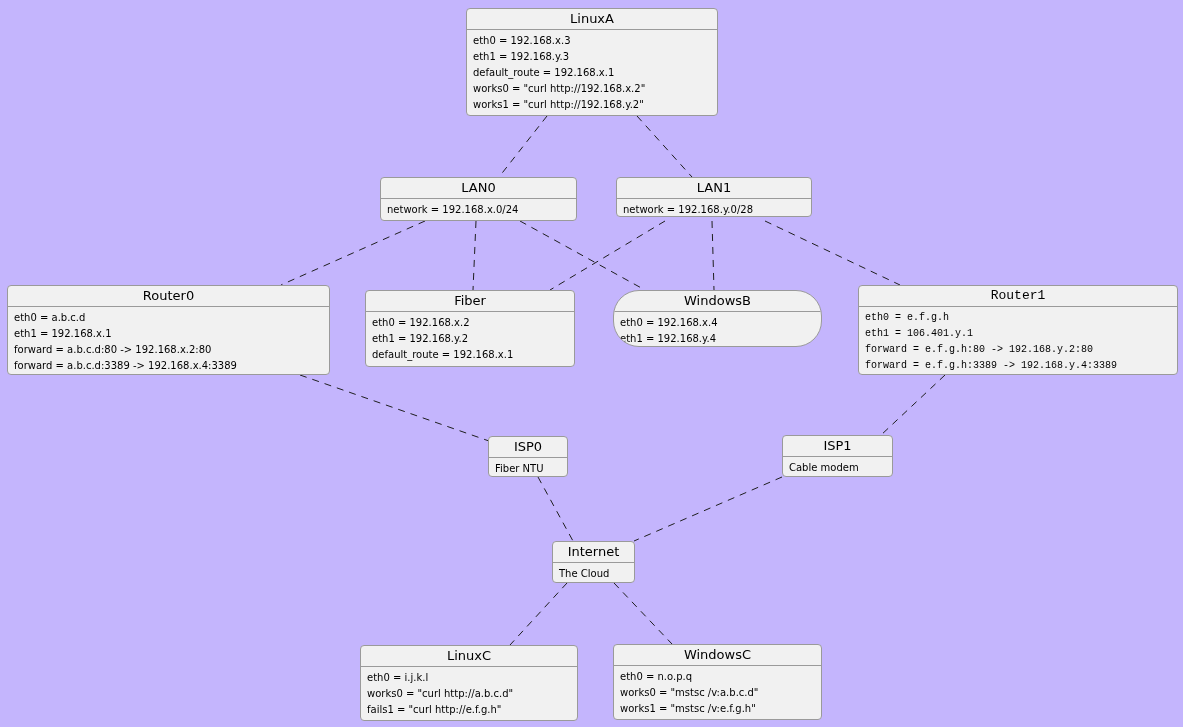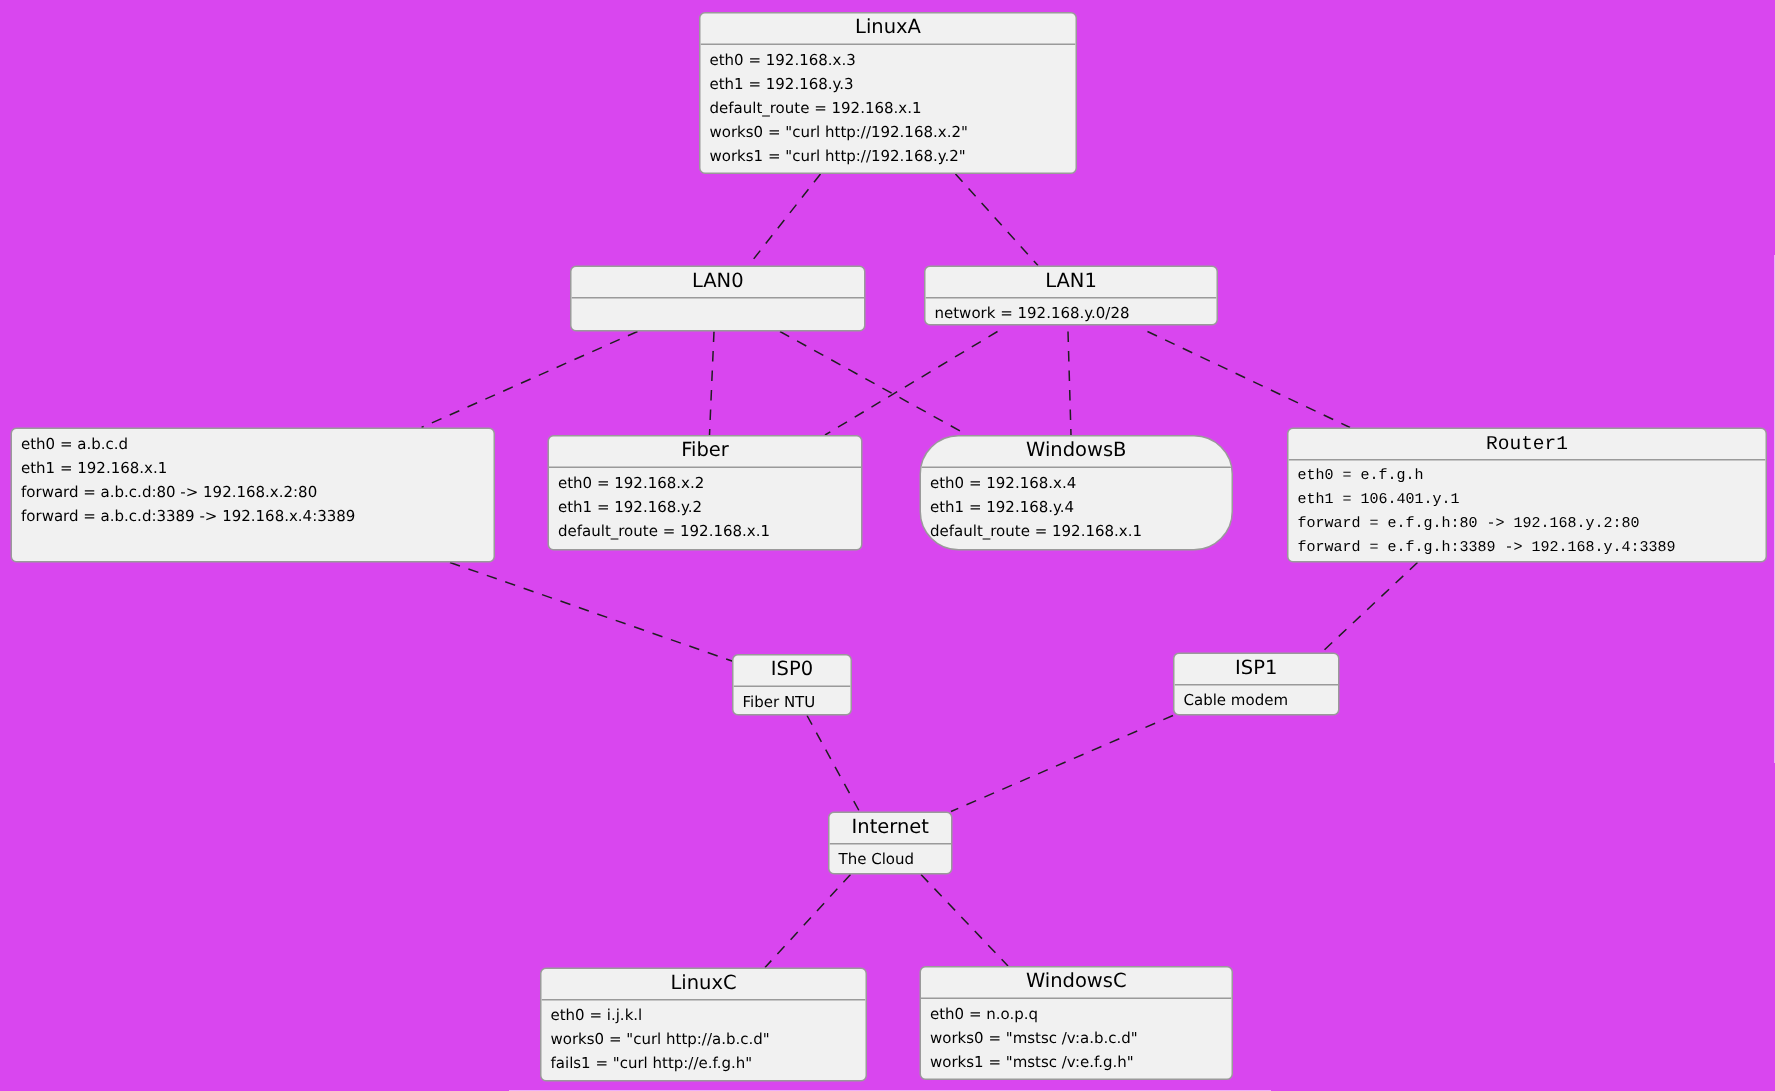--- a/index.html
+++ b/index.html
@@ -1,21 +1,21 @@
 <!DOCTYPE html>
 <html><head>
 <meta charset="utf-8">
 <style>
   html, body { margin: 0; padding: 0; background: #ffffff; }
   body { font-family: "DejaVu Sans", "Liberation Sans", sans-serif; }
   #diagram {
     position: relative;
     width: 1183px;
     height: 727px;
-    background: #d946ef;
+    background: #c4b5fd;
     overflow: hidden;
   }
   #edge-layer {
     position: absolute;
     left: 0; top: 0;
     width: 1183px; height: 727px;
   }
   .node {
     position: absolute;
     box-sizing: border-box;
@@ -68,44 +68,48 @@
         <div class="node-body">
           <div class="node-row">eth0 = 192.168.x.3</div>
           <div class="node-row">eth1 = 192.168.y.3</div>
           <div class="node-row">default_route = 192.168.x.1</div>
           <div class="node-row">works0 = "curl http://192.168.x.2"</div>
           <div class="node-row">works1 = "curl http://192.168.y.2"</div>
         </div>
       </div>
       <div class="node" style="left: 380px; top: 177px; width: 197px; height: 44px;">
         <div class="node-title">LAN0</div>
+        <div class="node-body">
+          <div class="node-row">network = 192.168.x.0/24</div>
+        </div>
       </div>
       <div class="node" style="left: 616px; top: 177px; width: 196px; height: 40px;">
         <div class="node-title">LAN1</div>
         <div class="node-body">
           <div class="node-row">network = 192.168.y.0/28</div>
         </div>
       </div>
       <div class="node" style="left: 7px; top: 285px; width: 323px; height: 90px;">
+        <div class="node-title">Router0</div>
         <div class="node-body">
           <div class="node-row">eth0 = a.b.c.d</div>
           <div class="node-row">eth1 = 192.168.x.1</div>
           <div class="node-row">forward = a.b.c.d:80 -&gt; 192.168.x.2:80</div>
           <div class="node-row">forward = a.b.c.d:3389 -&gt; 192.168.x.4:3389</div>
         </div>
       </div>
       <div class="node" style="left: 365px; top: 290px; width: 210px; height: 77px;">
         <div class="node-title">Fiber</div>
         <div class="node-body">
           <div class="node-row">eth0 = 192.168.x.2</div>
           <div class="node-row">eth1 = 192.168.y.2</div>
           <div class="node-row">default_route = 192.168.x.1</div>
         </div>
       </div>
-      <div class="node" style="left: 613px; top: 290px; width: 209px; height: 77px; border-radius: 26px;">
+      <div class="node" style="left: 613px; top: 290px; width: 209px; height: 57px; border-radius: 26px;">
         <div class="node-title">WindowsB</div>
         <div class="node-body">
           <div class="node-row">eth0 = 192.168.x.4</div>
           <div class="node-row">eth1 = 192.168.y.4</div>
           <div class="node-row">default_route = 192.168.x.1</div>
         </div>
       </div>
       <div class="node" style="left: 858px; top: 285px; width: 320px; height: 90px; font-family: Liberation Mono, monospace;">
         <div class="node-title">Router1</div>
         <div class="node-body">

